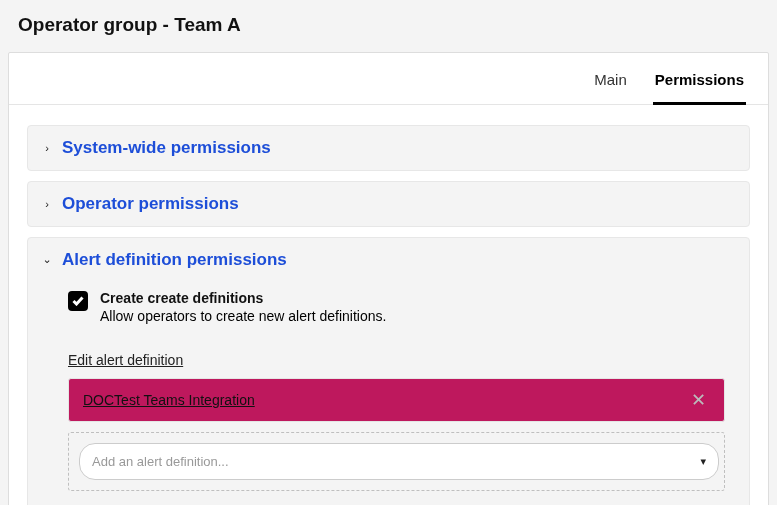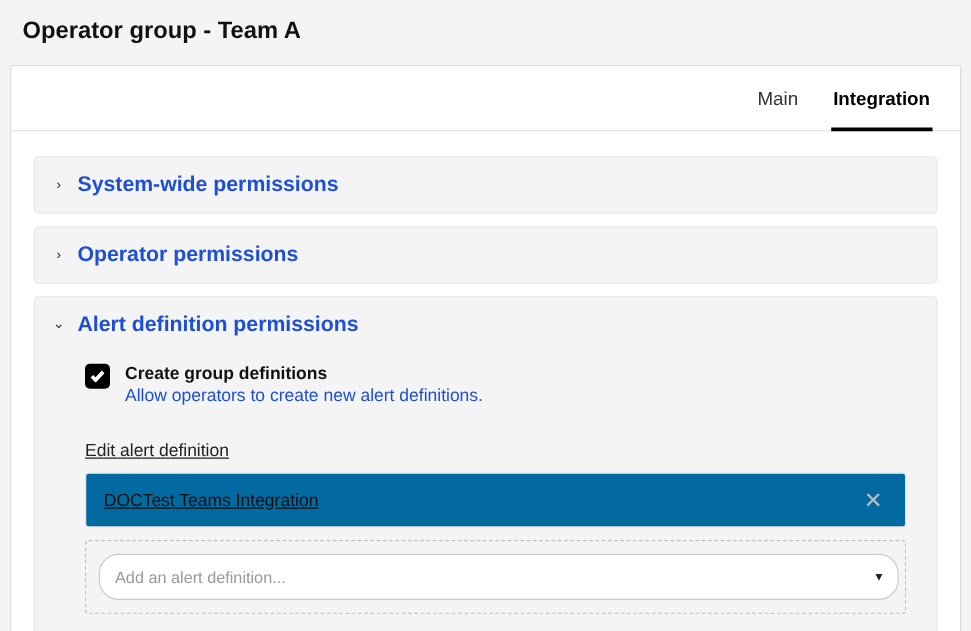--- a/index.html
+++ b/index.html
@@ -93,25 +93,25 @@
     background: #000;
     display: flex;
     align-items: center;
     justify-content: center;
     flex-shrink: 0;
     margin-top: 1px;
     cursor: pointer;
   }
   .checkbox svg { stroke: #fff; stroke-width: 3; fill: none; }
   .checkbox-label { font-weight: 700; font-size: 14px; color: #111; }
-  .checkbox-desc { color: #1d4ed8; font-size: 14px; margin-top: 2px; }
+  .checkbox-desc { color: #000000; font-size: 14px; margin-top: 2px; }
   .field-block { margin-top: 28px; }
   .field-label { font-size: 14px; color: #222; margin-bottom: 10px; text-decoration: underline; }
   .definition-row {
-    background: #0369a1;
+    background: #be185d;
     border: 1px solid #e5e5e5;
     border-radius: 3px;
     padding: 12px 14px;
     display: flex;
     align-items: center;
     justify-content: space-between;
   }
   .definition-link {
     text-decoration: underline;
     color: #111;
@@ -149,21 +149,21 @@
 <body>
 
 <div class="page-header">
   <h1 class="page-title">Operator group - Team A</h1>
 </div>
 
 <div class="panel">
 
   <div class="tabs">
     <div class="tab">Main</div>
-    <div class="tab active">Integration</div>
+    <div class="tab active">Permissions</div>
   </div>
 
   <div class="sections">
 
     <div class="section">
       <div class="section-header">
         <span class="chevron">›</span>
         <span class="section-title">System-wide permissions</span>
       </div>
     </div>
@@ -182,21 +182,21 @@
       </div>
       <div class="section-body">
 
         <div class="checkbox-row">
           <div class="checkbox">
             <svg width="12" height="10" viewBox="0 0 12 10">
                 <polyline points="1.5,5 4.5,8 10.5,1.5"></polyline>
               </svg>
           </div>
           <div>
-            <div class="checkbox-label">Create group definitions</div>
+            <div class="checkbox-label">Create create definitions</div>
             <div class="checkbox-desc">Allow operators to create new alert definitions.</div>
           </div>
         </div>
 
         <div class="field-block">
           <div class="field-label">Edit alert definition</div>
 
           <div class="definition-row">
             <a class="definition-link">DOCTest Teams Integration</a>
             <span class="close-btn">

